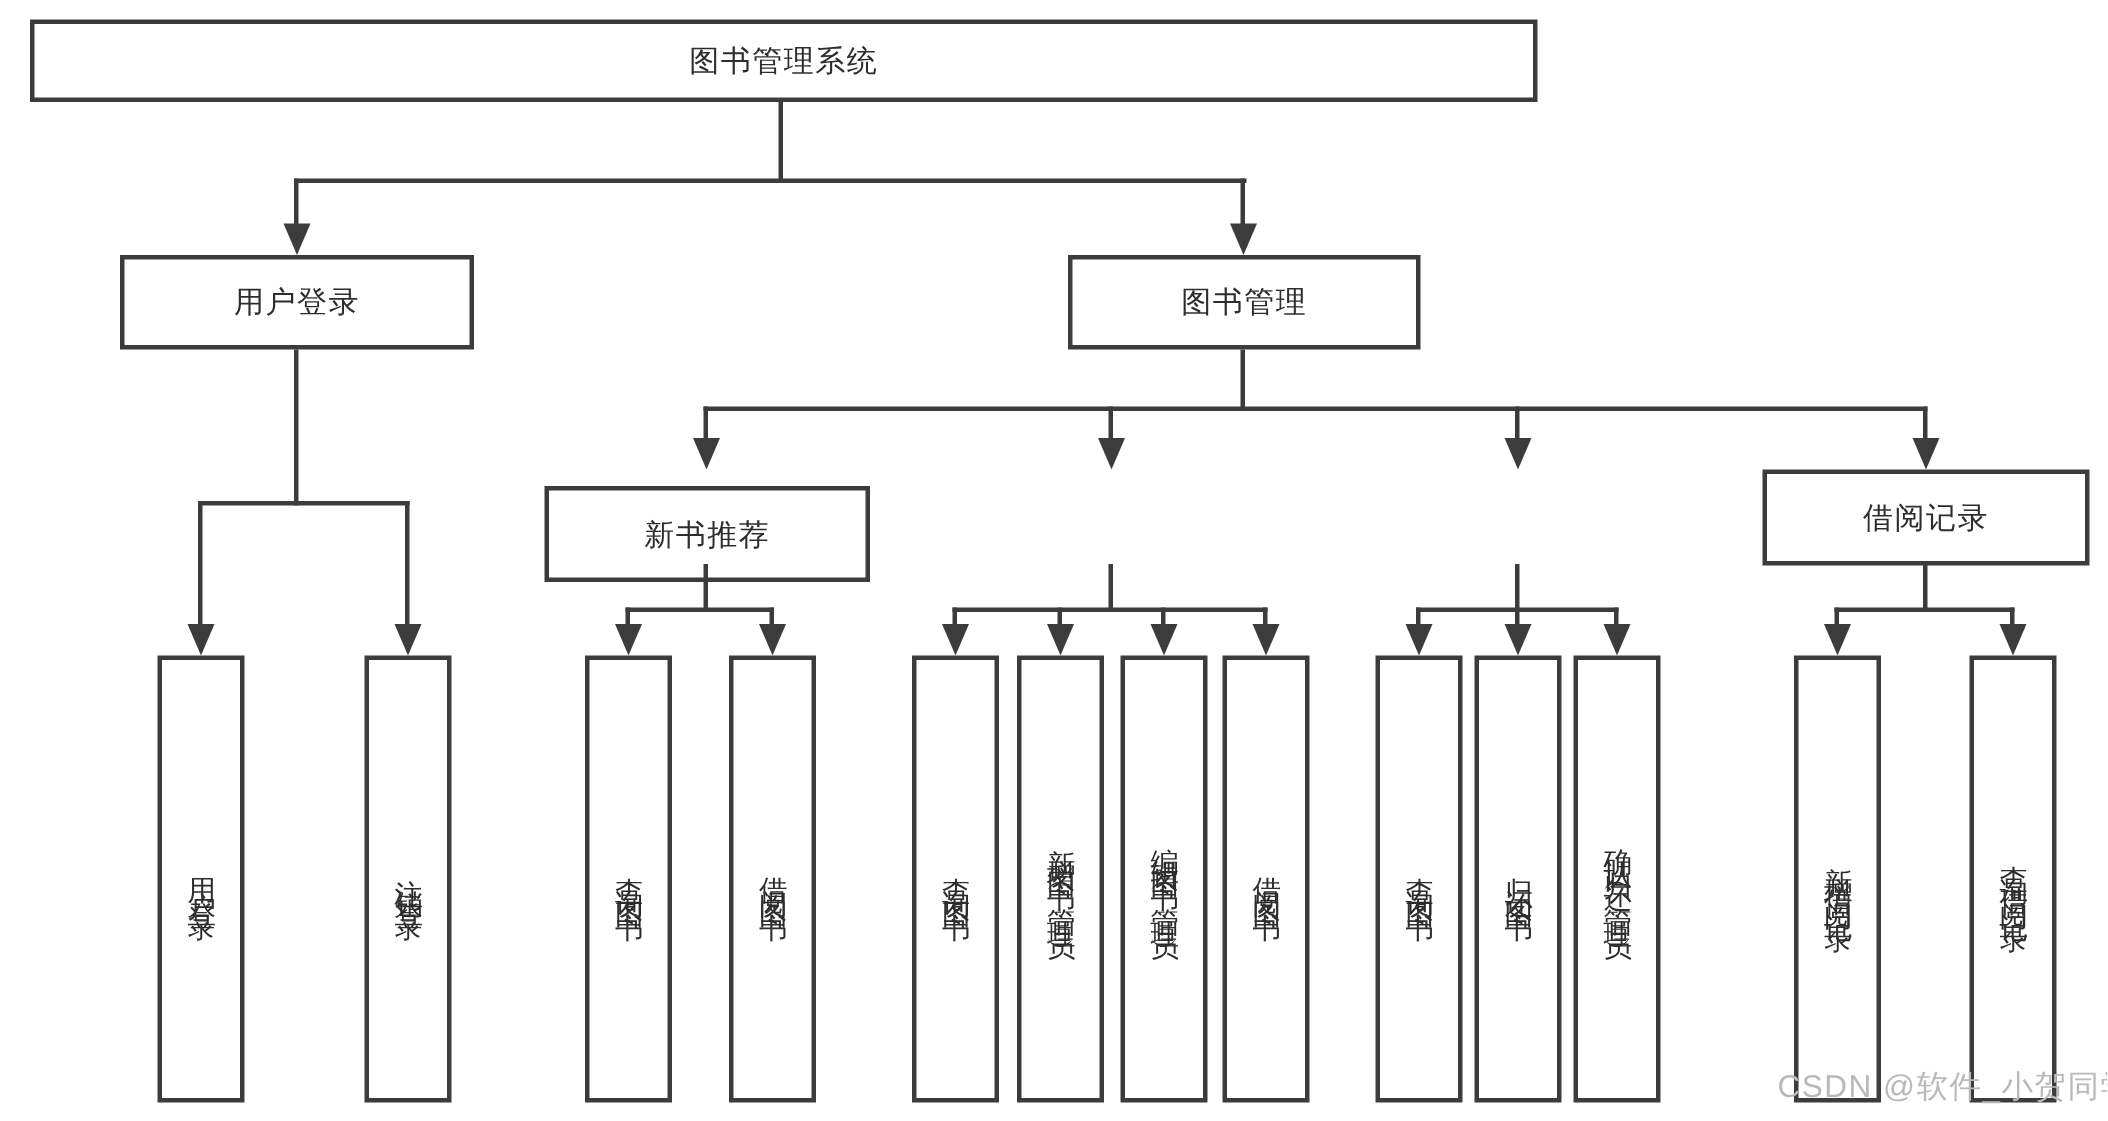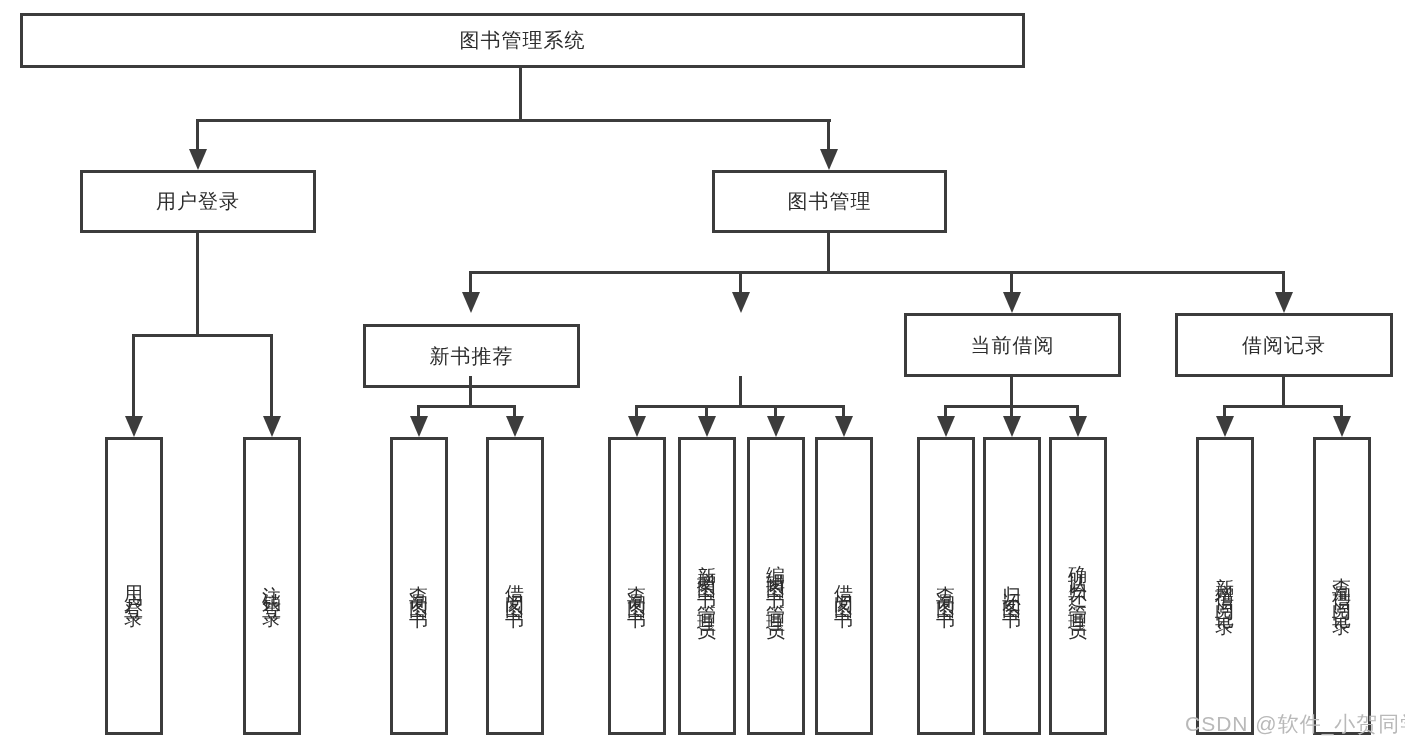--- a/index.html
+++ b/index.html
@@ -65,21 +65,20 @@
 <body>
 
 <div class="canvas">
 
   <div class="box h" id="b-root">图书管理系统</div>
 
   <div class="box h" id="b-login">用户登录</div>
   <div class="box h" id="b-mgmt">图书管理</div>
 
   <div class="box h" id="b-rec">新书推荐</div>
-  <div class="box h" id="b-current">当前借阅</div>
   <div class="box h" id="b-records">借阅记录</div>
 
   <div class="box v lf" id="lf-a1">用户登录</div>
   <div class="box v lf" id="lf-a2">注销登录</div>
 
   <div class="box v lf" id="lf-b1">查询图书</div>
   <div class="box v lf" id="lf-b2">借阅图书</div>
 
   <div class="box v lf" id="lf-c1">查询图书</div>
   <div class="box v lf" id="lf-c2">新增图书（管理员）</div>

